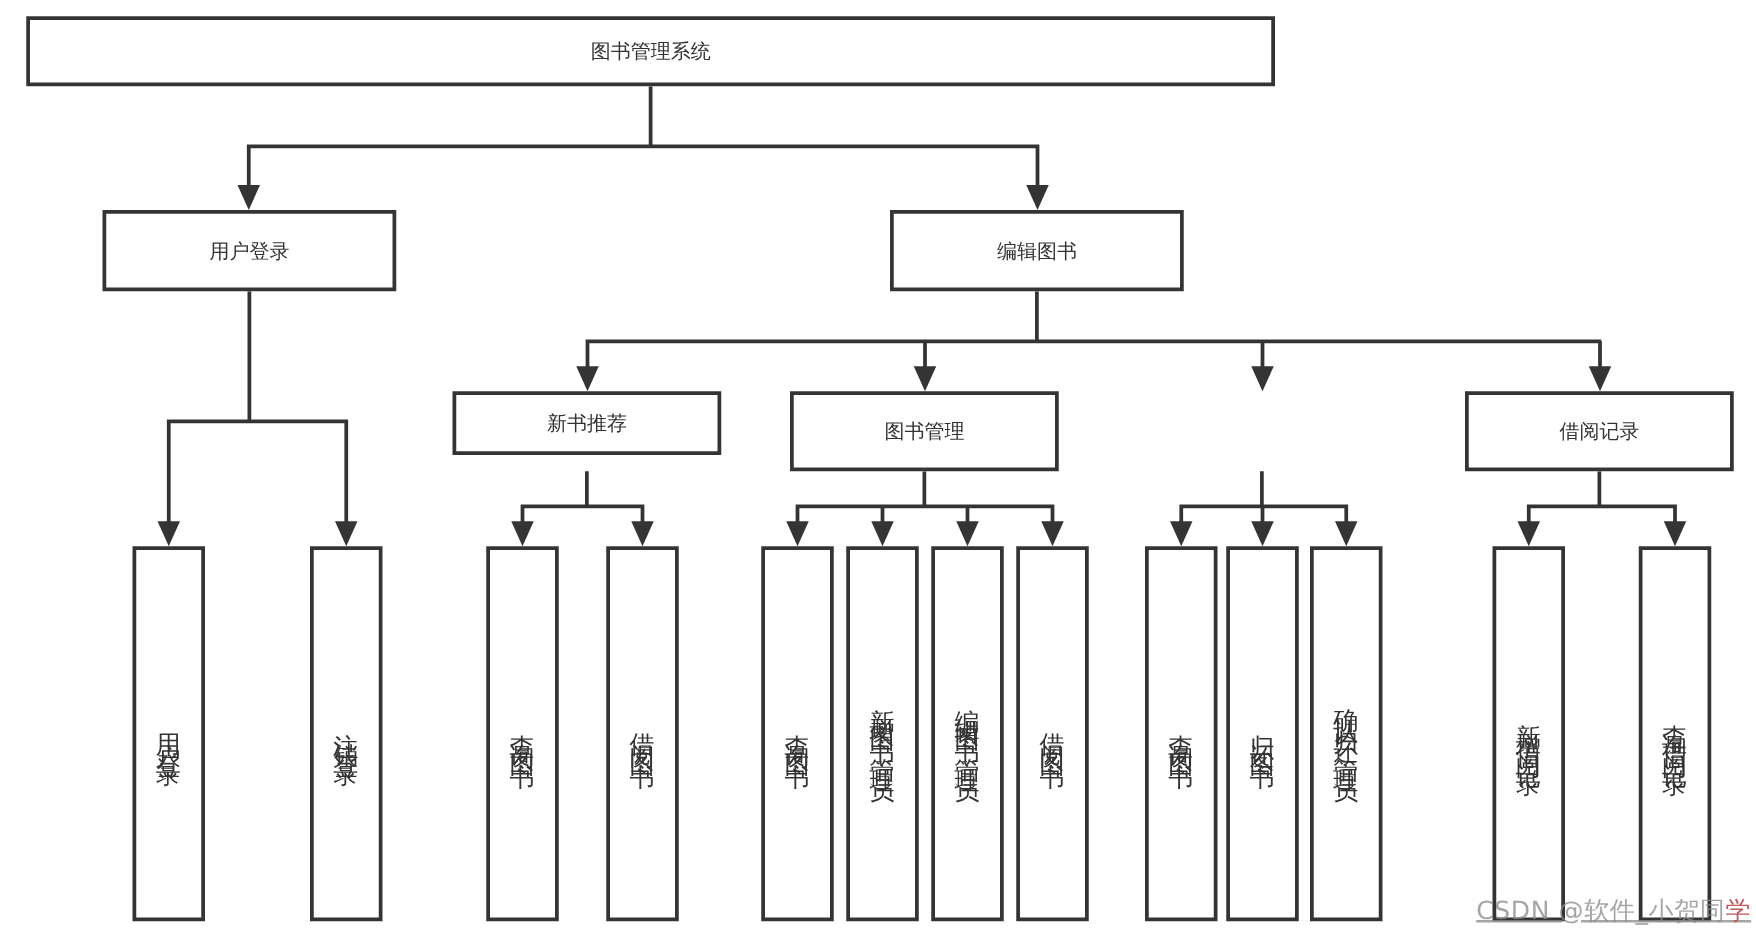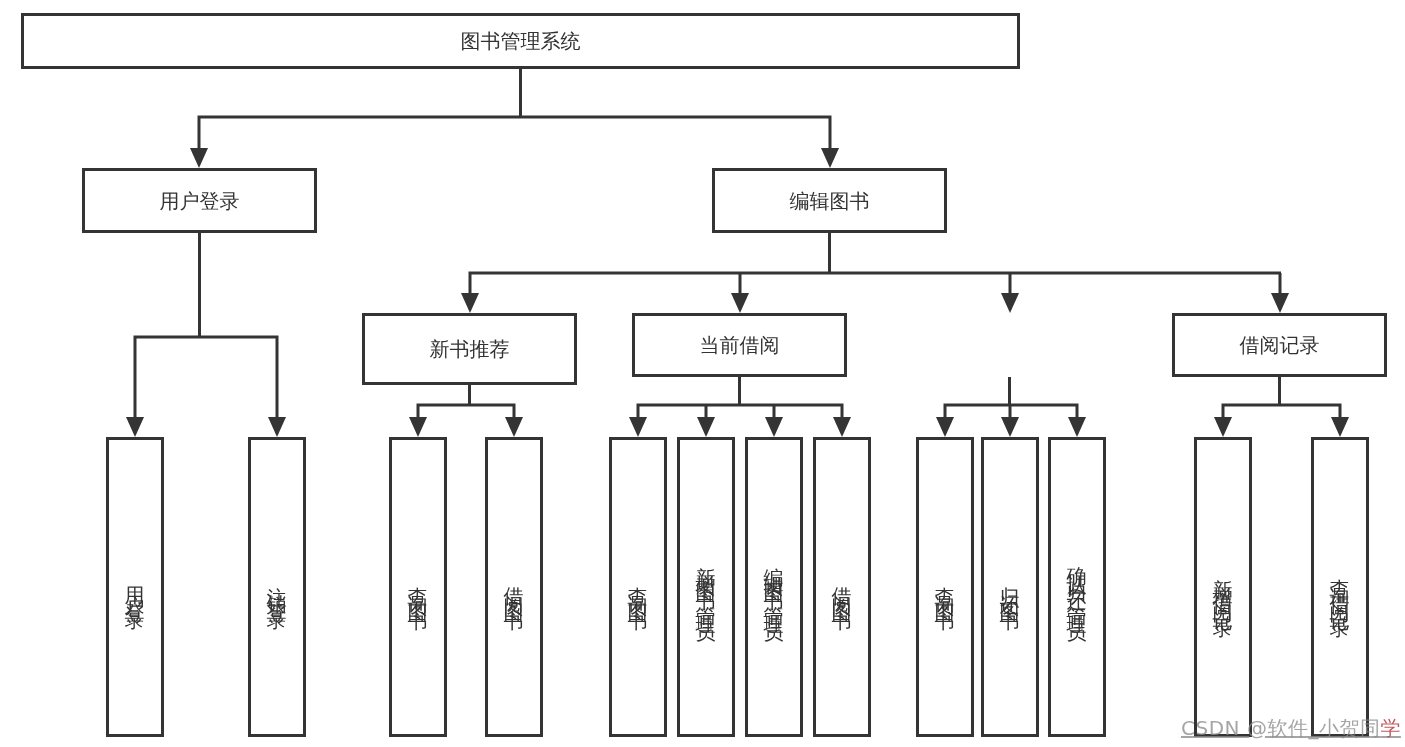--- a/index.html
+++ b/index.html
@@ -13,21 +13,21 @@
   .connectors{position:absolute;left:0;top:0;width:1405px;height:747px;}
   .box{
     position:absolute;
     box-sizing:border-box;
     border:3px solid #343434;
     background:#ffffff;
     color:#333333;
     display:flex;
     align-items:center;
     justify-content:center;
-    font-size:20px;
+    font-size:16px;
     line-height:1;
   }
   .vbox{
     writing-mode:vertical-rl;
     text-orientation:upright;
     letter-spacing:8px;
     font-size:20px;
   }
   .box span{display:block;}
   .watermark{
@@ -116,25 +116,25 @@
     <span>图书管理系统</span>
   </div>
 
   <div class="box" style="left:82px;top:168px;width:235px;height:65px">
     <span>用户登录</span>
   </div>
   <div class="box" style="left:712px;top:168px;width:235px;height:65px">
     <span>编辑图书</span>
   </div>
 
-  <div class="box" style="left:362px;top:313px;width:215px;height:72px">
+  <div class="box" style="left:362px;top:313px;width:215px;height:51px">
     <span>新书推荐</span>
   </div>
   <div class="box" style="left:632px;top:313px;width:215px;height:64px">
-    <span>当前借阅</span>
+    <span>图书管理</span>
   </div>
   <div class="box" style="left:1172px;top:313px;width:215px;height:64px">
     <span>借阅记录</span>
   </div>
 
   <div class="box vbox" style="left:106px;top:437px;width:58px;height:300px">
     <span>用户登录</span>
   </div>
   <div class="box vbox" style="left:248px;top:437px;width:58px;height:300px">
     <span>注销登录</span>

